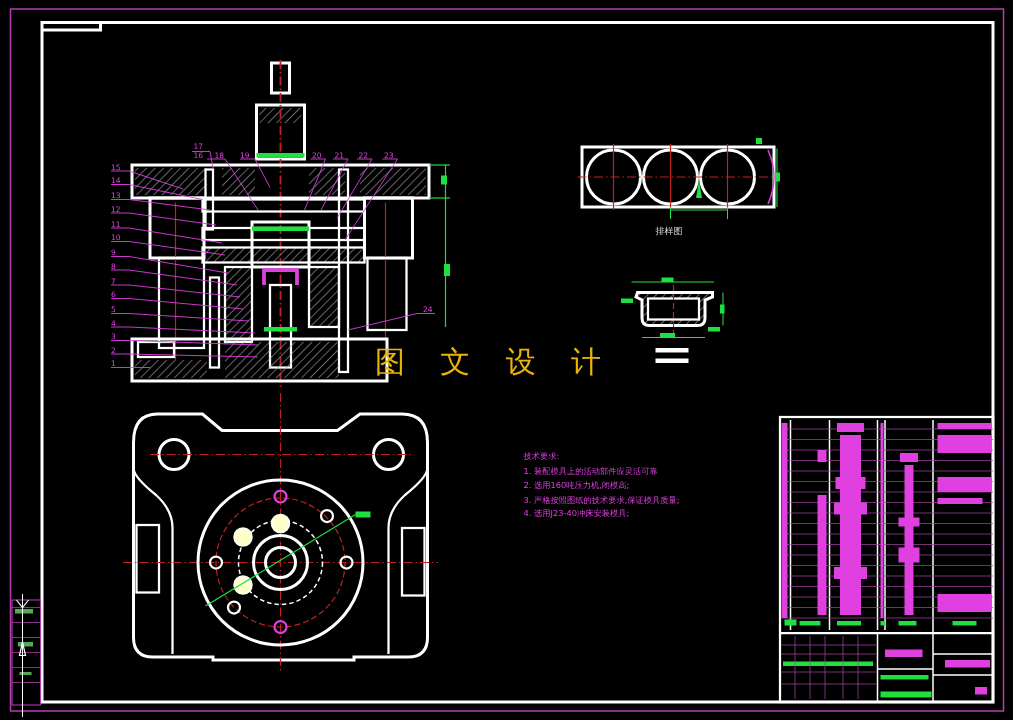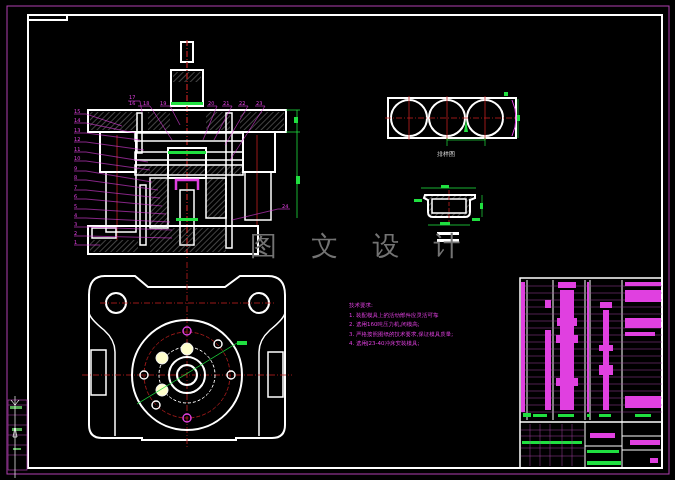--- a/index.html
+++ b/index.html
@@ -1,18 +1,18 @@
 <!DOCTYPE html>
 <html><head>
 <meta charset="utf-8">
 <style>
   html, body { margin:0; padding:0; background:#000; }
   body { width:675px; height:480px; overflow:hidden; position:relative; font-family:"DejaVu Sans", sans-serif; }
   #canvas { position:absolute; left:0; top:0; width:675px; height:480px; }
-  .watermark { position:absolute; left:250px; top:228px; color:#737373; font-family:Liberation Mono, monospace; font-size:27px; letter-spacing:9px; white-space:nowrap; }
+  .watermark { position:absolute; left:250px; top:228px; color:#eab308; font-family:Liberation Sans, sans-serif; font-size:20px; letter-spacing:9px; white-space:nowrap; }
   .tech-notes { position:absolute; left:349px; top:301px; color:#e040e0; font-size:5.5px; line-height:9.5px; white-space:nowrap; }
   .strip-label { position:absolute; left:437px; top:150px; color:#ddd; font-size:6px; }
 </style>
 </head>
 <body>
 
 <svg id="canvas" viewBox="0 0 675 480" xmlns="http://www.w3.org/2000/svg">
   <defs>
     <pattern id="hatch" width="4" height="4" patternUnits="userSpaceOnUse" patternTransform="rotate(45)">
       <line x1="0" y1="0" x2="0" y2="4" stroke="#aaa" stroke-width="0.8"></line>

